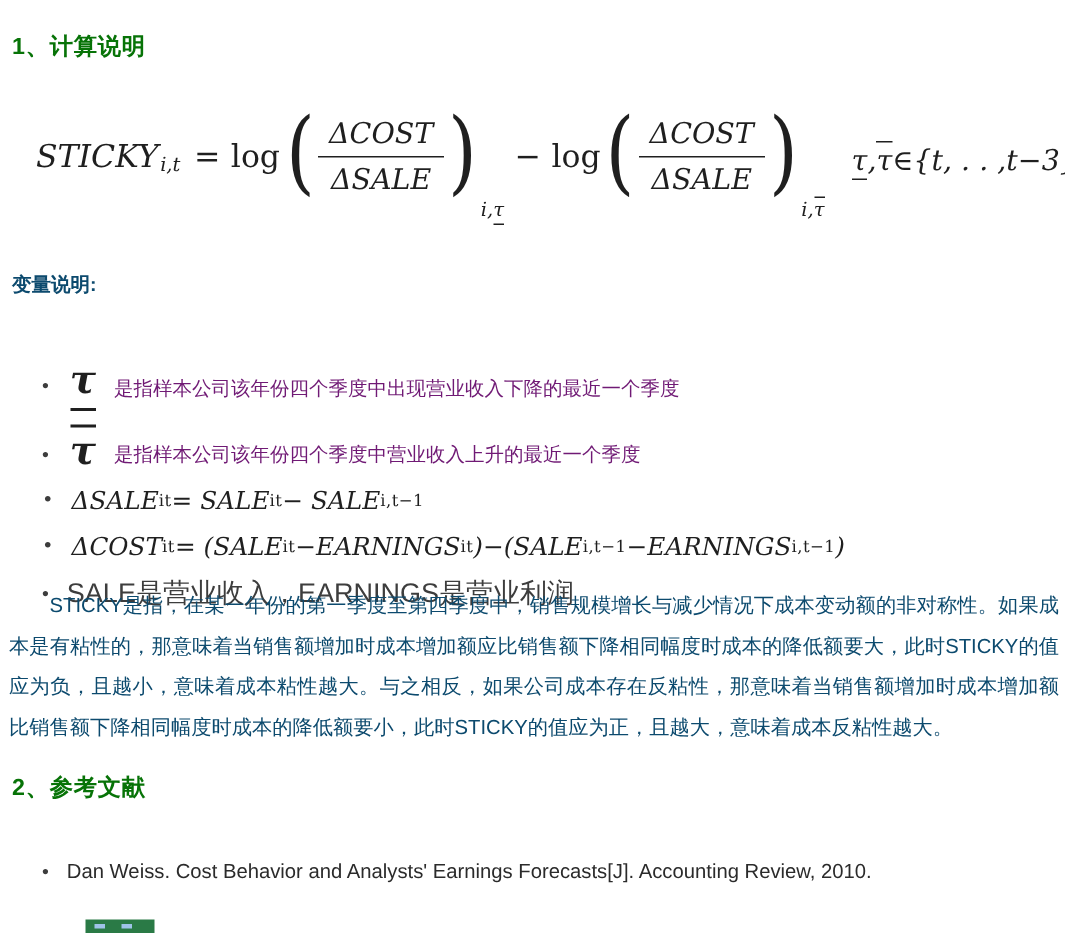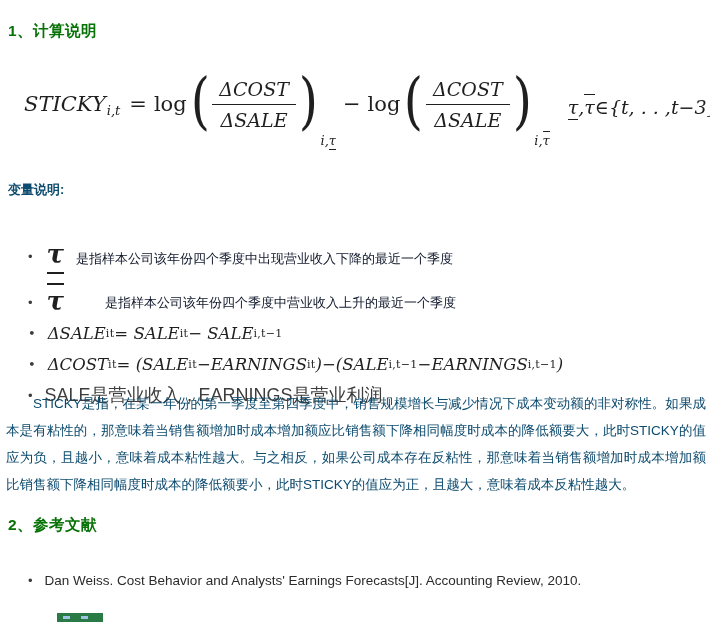--- a/index.html
+++ b/index.html
@@ -38,22 +38,22 @@
   .b-row{display:flex;align-items:center;}
   .b-row::before{content:"•";color:#3d3d3d;font-size:13px;margin-right:12px;}
   .row-tau1{height:52px;align-items:flex-end;}
   .row-tau1::before{margin-bottom:10px;}
   .row-tau2{height:36px;align-items:flex-end;margin-top:4px;}
   .row-tau2::before{margin-bottom:4px;}
   .tau-sym{font-family:"DejaVu Serif","Liberation Serif",serif;font-style:italic;font-weight:bold;
            font-size:26px;line-height:1;color:#1f1f1f;display:inline-block;margin:0 12px 0 2px;}
   .tau-sym.u{border-bottom:2.6px solid #1f1f1f;padding-bottom:5px;}
   .tau-sym.o{border-top:2.6px solid #1f1f1f;padding-top:3px;}
-  .row-tau1 .ttext,.row-tau2 .ttext{font-size:13px;color:#0f172a;margin-bottom:6px;}
-  .row-tau2 .ttext{margin-bottom:2px;margin-left:29px;}
+  .row-tau1 .ttext,.row-tau2 .ttext{font-size:13px;color:#701a75;margin-bottom:6px;}
+  .row-tau2 .ttext{margin-bottom:2px;}
   .row-math{margin-top:7px;height:24px;font-size:16.5px;}
   .mi{font-style:italic;}
   .msub{font-size:11px;vertical-align:-4px;letter-spacing:.3px;}
   .row-plain{margin-top:9px;height:20px;font-size:18px;}
 
   
   .desc{position:absolute;left:6px;top:390px;width:700px;font-size:13.5px;line-height:27px;
         text-align:justify;text-indent:27px;color:#0c4a6e;}
 
   

